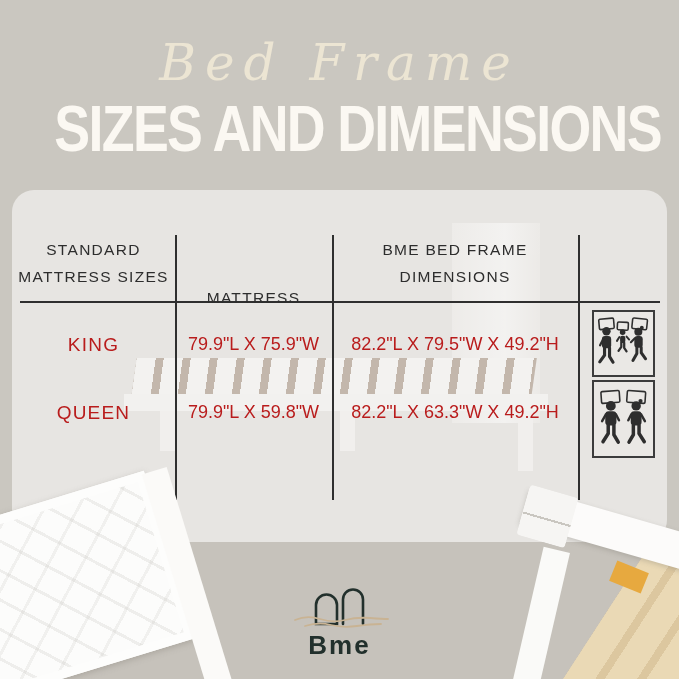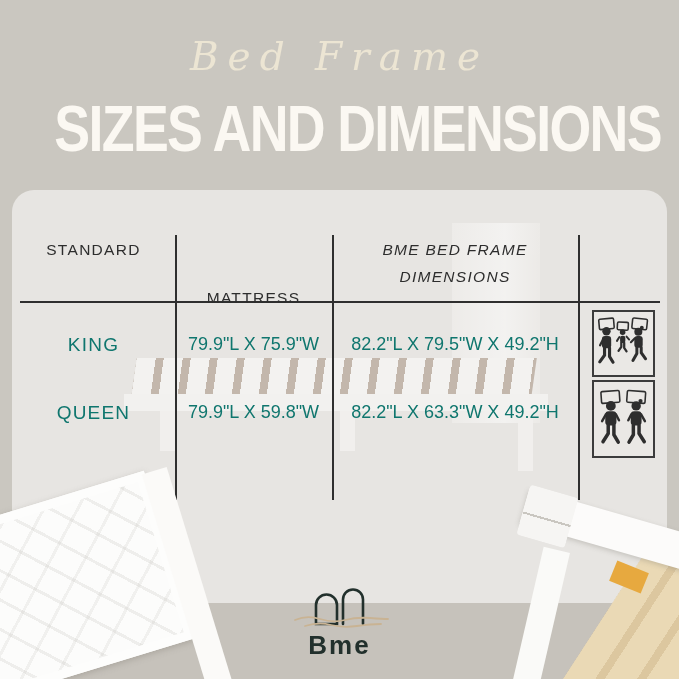--- a/index.html
+++ b/index.html
@@ -3,50 +3,50 @@
 <meta charset="utf-8">
 <style>
   html,body{margin:0;padding:0;}
   body{width:679px;height:679px;overflow:hidden;font-family:"Liberation Sans",sans-serif;}
   .page{position:relative;width:679px;height:679px;
         background:linear-gradient(180deg,#cac7c0 0 542px,#c6c2bb 542px 100%);}
 
   
   .script-title{position:absolute;top:34px;left:0;width:100%;text-align:center;
         font-family:"DejaVu Serif",serif;font-style:italic;font-weight:400;
-        font-size:39px;letter-spacing:9px;color:#ece5d3;white-space:nowrap;}
+        font-size:50px;letter-spacing:9px;color:#ece5d3;white-space:nowrap;}
   .main-title{position:absolute;top:92px;left:0;width:100%;text-align:center;
         font-weight:800;font-size:64px;letter-spacing:-2px;color:#fbf8f2;
         white-space:nowrap;transform:scaleX(0.84);transform-origin:center;}
 
   
-  .card{position:absolute;left:12px;top:190px;width:655px;height:413px;
+  .card{position:absolute;left:12px;top:190px;width:655px;height:352px;
         background:#e7e5e2;border-radius:22px;overflow:hidden;z-index:2;}
 
   
   .bedphoto{position:absolute;inset:0;opacity:.5;pointer-events:none;}
   .bp-headboard{position:absolute;left:440px;top:33px;width:88px;height:200px;
         background:linear-gradient(90deg,#f4f2f0,#ffffff 60%,#f1efec);}
   .bp-slats{position:absolute;left:122px;top:168px;width:400px;height:40px;
         background:repeating-linear-gradient(90deg,#ffffff 0 19px,#a08a78 19px 27px);
         transform:skewX(-8deg);}
   .bp-rail{position:absolute;left:112px;top:204px;width:424px;height:17px;background:#fdfdfc;}
   .bp-leg{position:absolute;top:221px;width:15px;height:40px;background:#fbfaf8;}
   .bp-leg.l1{left:148px;}.bp-leg.l2{left:328px;}.bp-leg.l3{left:506px;height:60px;}
 
   .vline{position:absolute;top:45px;width:2px;height:265px;background:#2f2f2f;}
   .v1{left:163px;}.v2{left:320px;}.v3{left:566px;}
   .hline{position:absolute;left:8px;top:111px;width:640px;height:2px;background:#2f2f2f;}
 
   .colhead{position:absolute;top:46px;text-align:center;color:#2d2d2d;
         font-size:15.5px;letter-spacing:1.3px;line-height:1.75;}
   .ch1{left:0;width:163px;}.ch2{left:163px;width:157px;margin-top:48px;}
-  .ch3{left:320px;width:246px;font-style:italic;}.ch4{left:566px;width:89px;}
-
-  .cell{position:absolute;text-align:center;color:#0f766e;white-space:nowrap;}
+  .ch3{left:320px;width:246px;}.ch4{left:566px;width:89px;}
+
+  .cell{position:absolute;text-align:center;color:#b91c1c;white-space:nowrap;}
   .size-cell{left:0;width:163px;font-size:19px;letter-spacing:1.2px;}
   .fit-cell{left:163px;width:157px;font-size:18px;}
   .dim-cell{left:320px;width:246px;font-size:18px;}
   .rowking{top:144px;}.rowqueen{top:212px;text-align:center;}
 
   .iconbox{position:absolute;left:580px;width:63px;border:2px solid #3c3c3c;
         background:#eae8e5;box-sizing:border-box;display:flex;align-items:center;justify-content:center;}
   .ib-king{top:120px;height:67px;}
   .ib-queen{top:190px;height:78px;}
 
@@ -94,20 +94,21 @@
       <div class="bp-leg l3"></div>
     </div>
 
     <div class="vline v1"></div>
     <div class="vline v2"></div>
     <div class="vline v3"></div>
     <div class="hline"></div>
 
     <div class="colhead ch1">
       <div>STANDARD</div>
+      <div>MATTRESS SIZES</div>
     </div>
     <div class="colhead ch2">
       <div>MATTRESS</div>
     </div>
     <div class="colhead ch3">
       <div>BME BED FRAME</div>
       <div>DIMENSIONS</div>
     </div>
     <div class="colhead ch4">
     </div>

